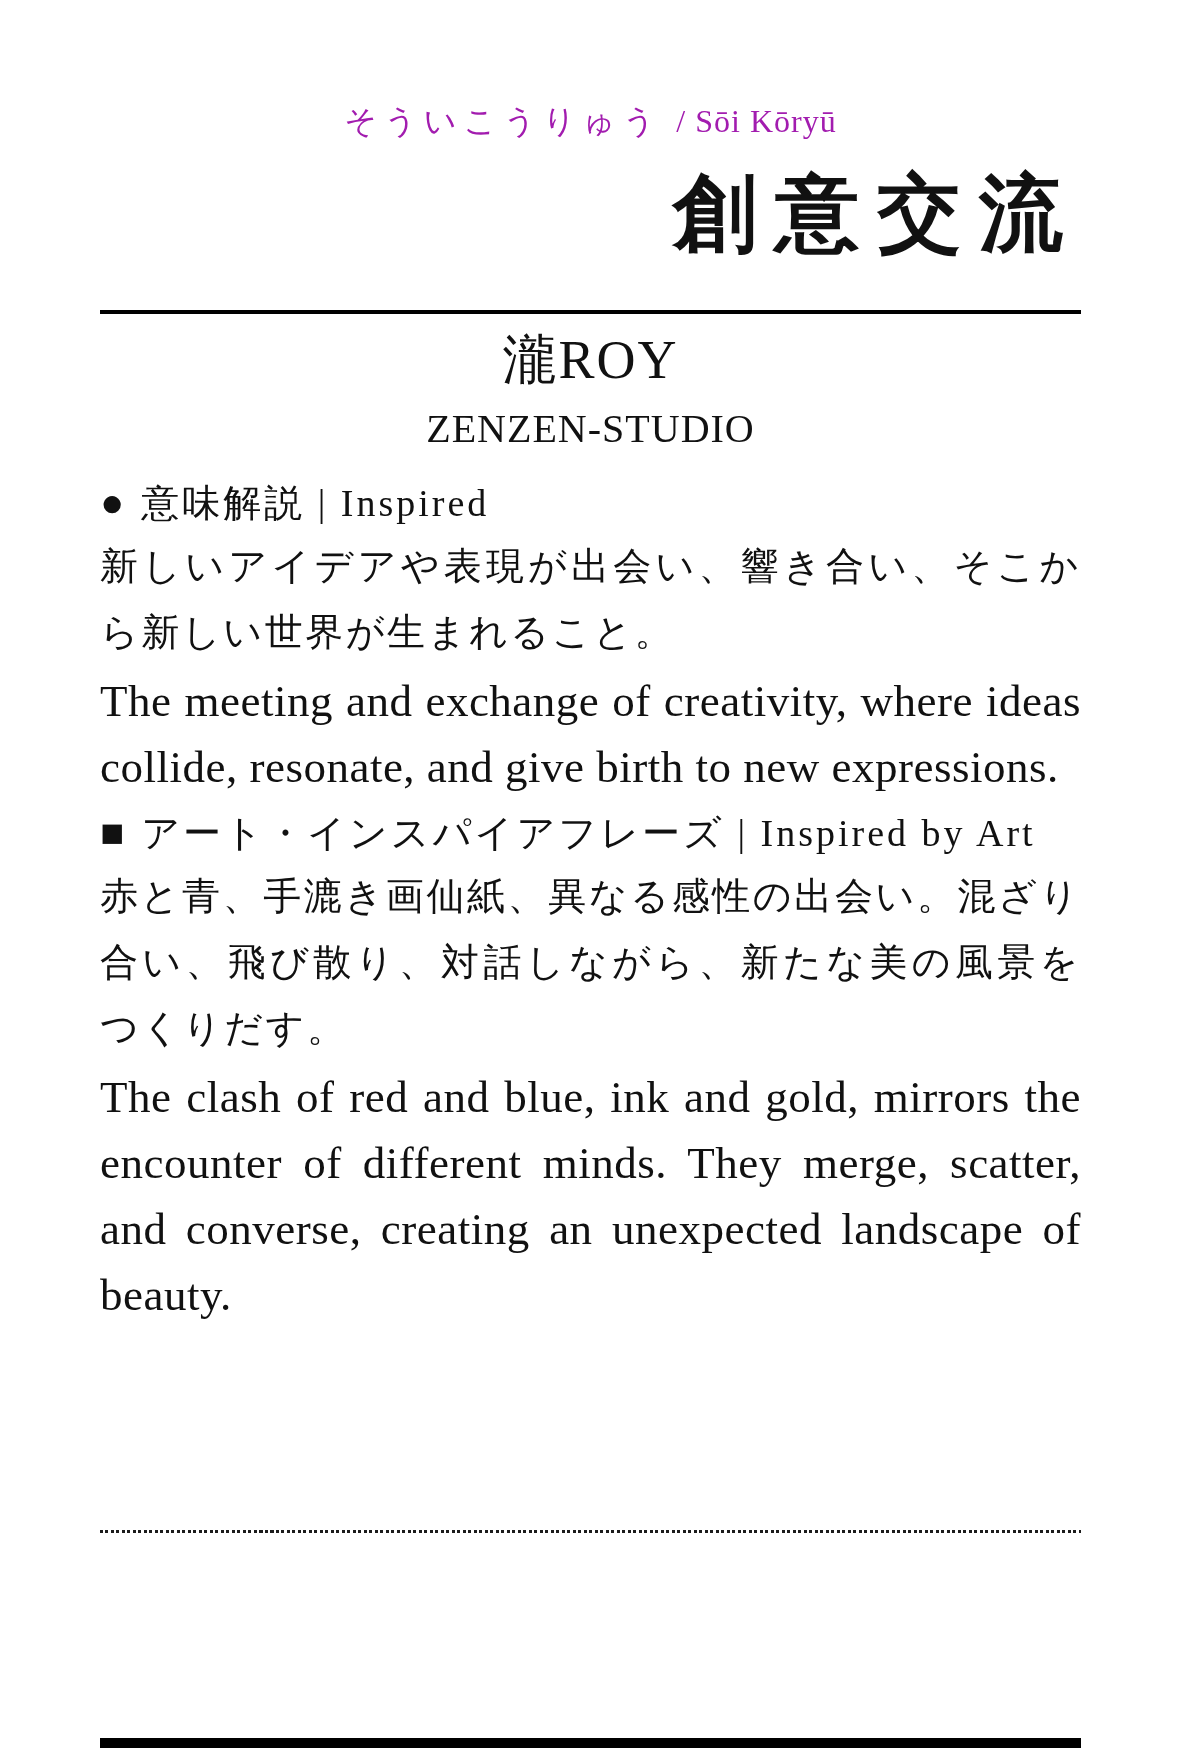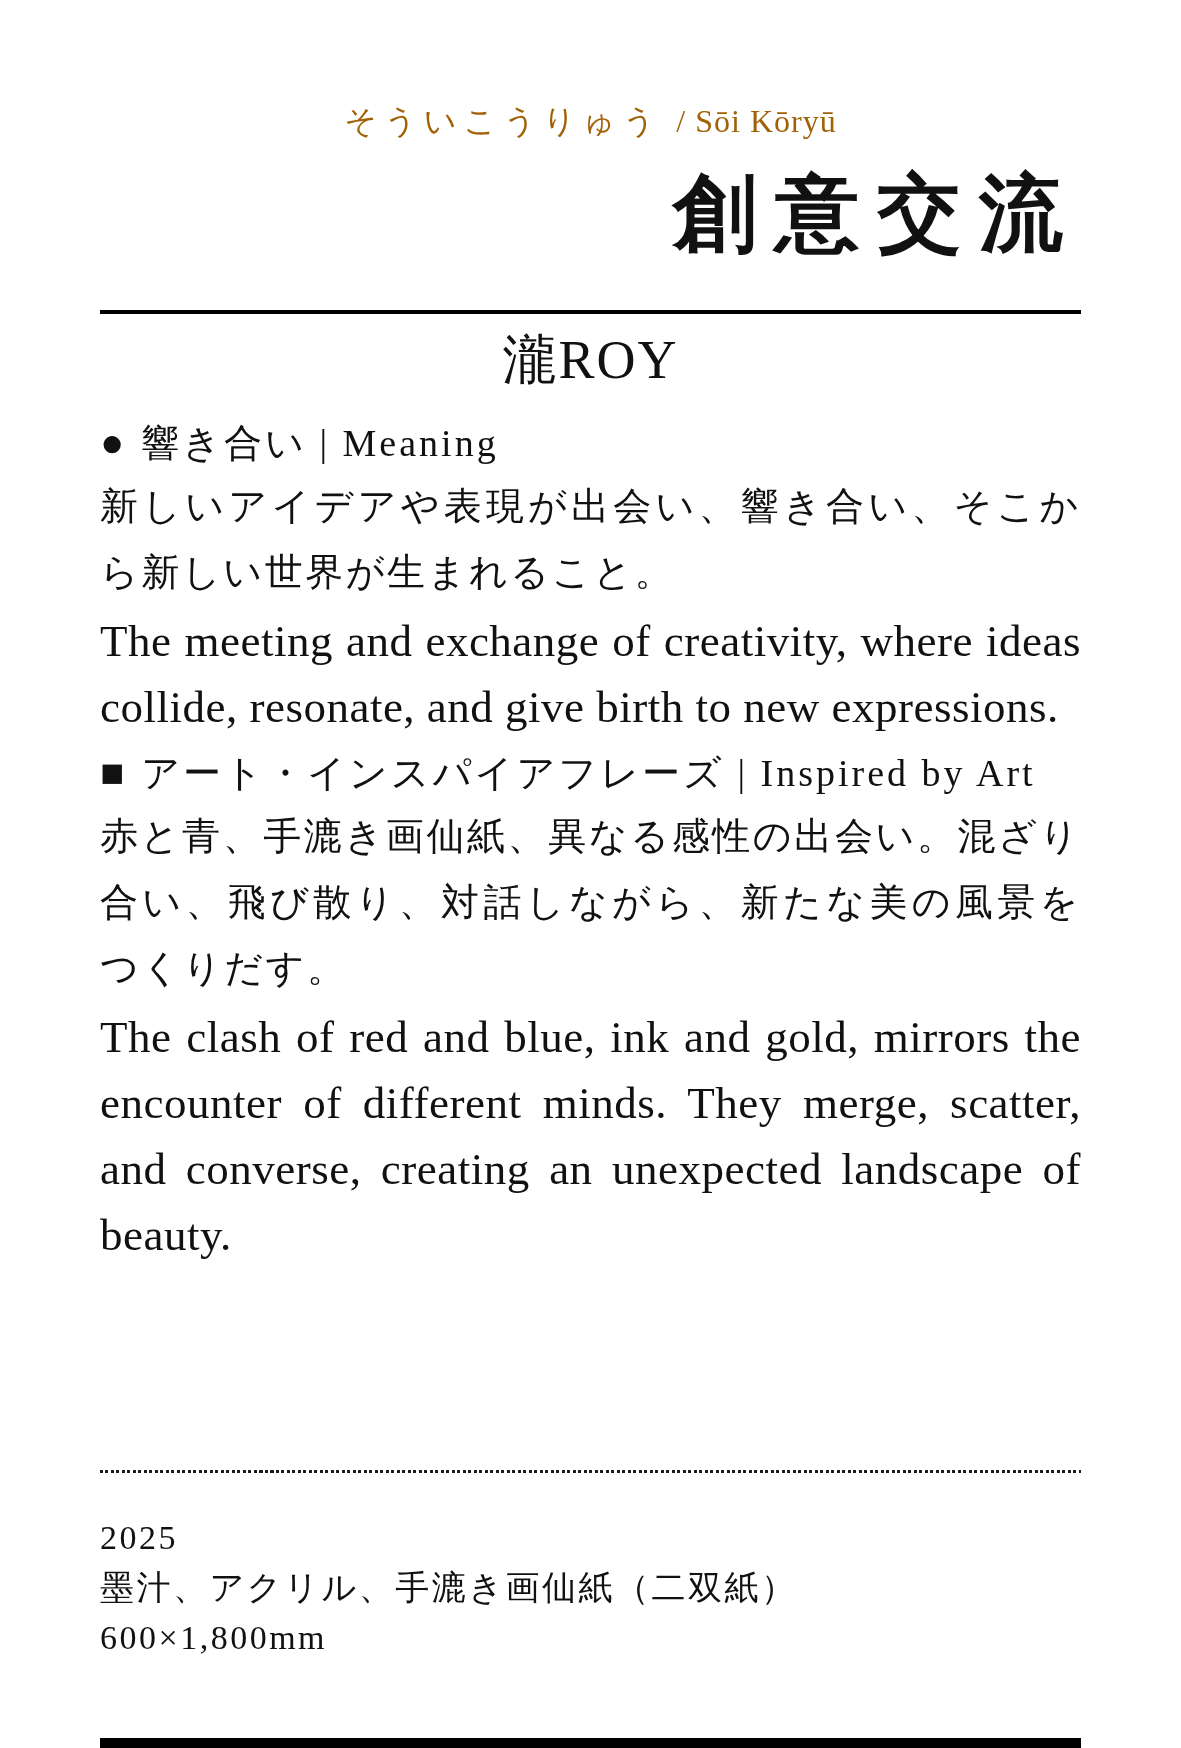--- a/index.html
+++ b/index.html
@@ -13,21 +13,21 @@
   }
   .page {
     position: relative;
     width: 1181px; height: 1748px;
     padding: 96px 100px 0 100px;
   }
   .reading {
     text-align: center;
     font-size: 32px;
     line-height: 50px;
-    color: #a16207;
+    color: #a21caf;
   }
   .reading .kana { letter-spacing: 7px; }
   .reading .romaji { letter-spacing: 1px; margin-left: 6px; }
   .title {
     margin-top: 16px;
     text-align: right;
     font-size: 84px;
     font-weight: 700;
     line-height: 104px;
     letter-spacing: 18px;
@@ -105,40 +105,36 @@
     <span class="kana">そういこうりゅう</span>
     <span class="romaji">/ Sōi Kōryū</span>
   </div>
 
   <h1 class="title">創意交流</h1>
 
   <div class="title-divider"></div>
 
   <div class="artist">瀧ROY</div>
 
+  <div class="studio">ZENZEN-STUDIO</div>
 
   <div class="main-text">
 
     <div class="section-heading">
-      <span class="bullet">●</span><span>響き合い | Meaning</span>
+      <span class="bullet">●</span><span>意味解説 | Inspired</span>
     </div>
     <p class="para-jp">新しいアイデアや表現が出会い、響き合い、そこから新しい世界が生まれること。</p>
     <p class="para-en">The meeting and exchange of creativity, where ideas collide, resonate, and give birth to new expressions.</p>
 
     <div class="section-heading">
       <span class="bullet">■</span><span>アート・インスパイアフレーズ | Inspired by Art</span>
     </div>
     <p class="para-jp">赤と青、手漉き画仙紙、異なる感性の出会い。混ざり合い、飛び散り、対話しながら、新たな美の風景をつくりだす。</p>
     <p class="para-en">The clash of red and blue, ink and gold, mirrors the encounter of different minds. They merge, scatter, and converse, creating an unexpected landscape of beauty.</p>
 
   </div>
 
   <div class="dotted-divider"></div>
 
-  <div class="details">
-    <div>2025</div>
-    <div>墨汁、アクリル、手漉き画仙紙（二双紙）</div>
-    <div>600×1,800mm</div>
-  </div>
 
   <div class="bottom-bar"></div>
 
 </div>
 
 </body></html>

